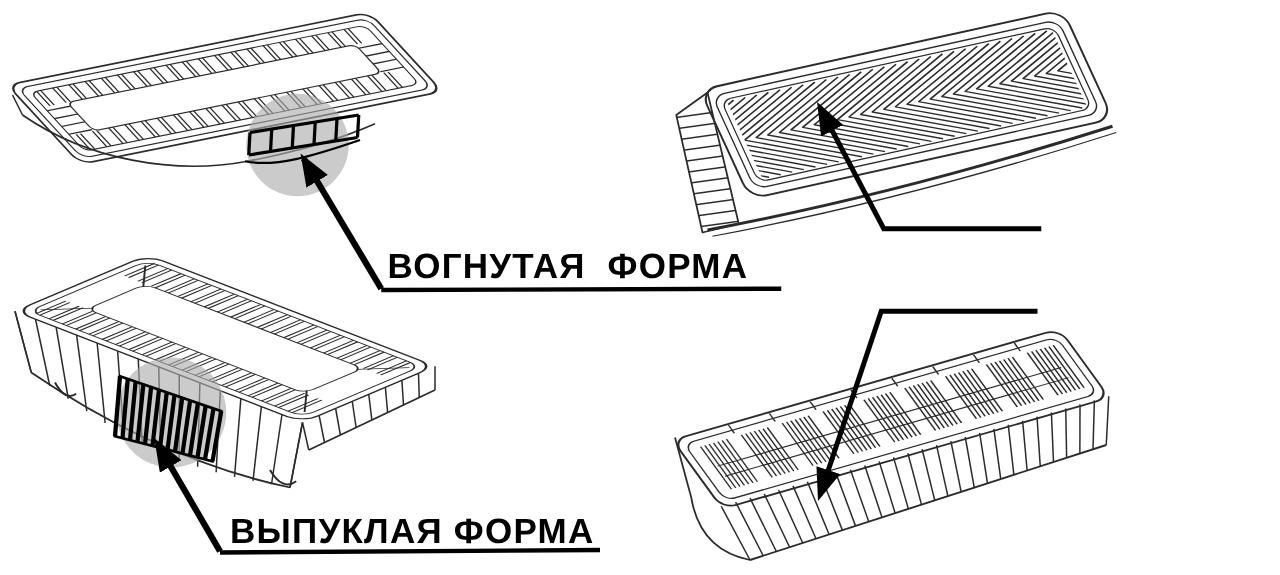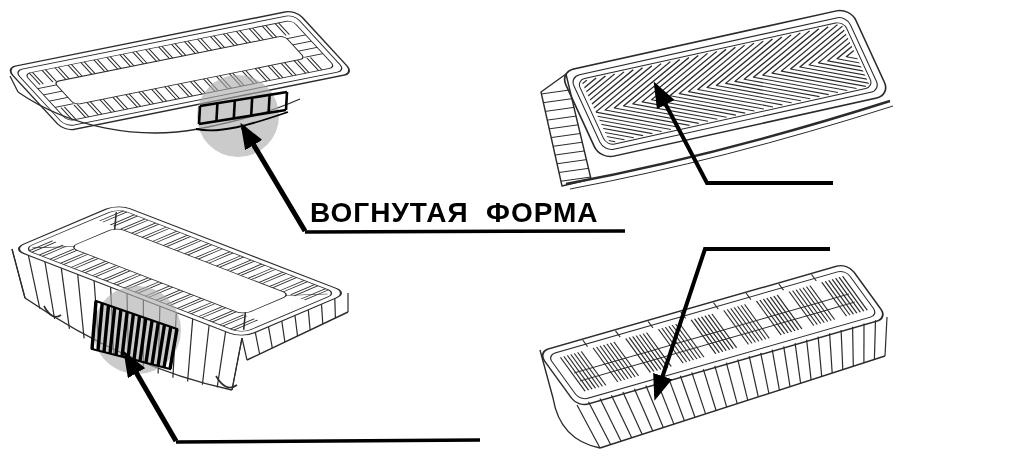--- a/index.html
+++ b/index.html
@@ -382,13 +382,14 @@
     <path d="M305,232 L625,231" stroke-width="3.5"></path>
     <path d="M176,442 L480,440" stroke-width="3.5"></path>
     <path d="M305,231 L243,127" stroke-width="5" marker-end="url(#ah)"></path>
     <path d="M176,441 L126,355" stroke-width="5" marker-end="url(#ah)"></path>
     <path d="M833,183 L707,183 L656,86" stroke-width="4" marker-end="url(#ah)"></path>
     <path d="M830,249 L705,249 L656,396" stroke-width="4" marker-end="url(#ah)"></path>
   </g>
 </svg>
 
 <div class="label" style="left:310px;top:198px;">ВОГНУТАЯ  ФОРМА</div>
+<div class="label" style="left:184px;top:410px;">ВЫПУКЛАЯ ФОРМА</div>
 </div>
 
 </body></html>

